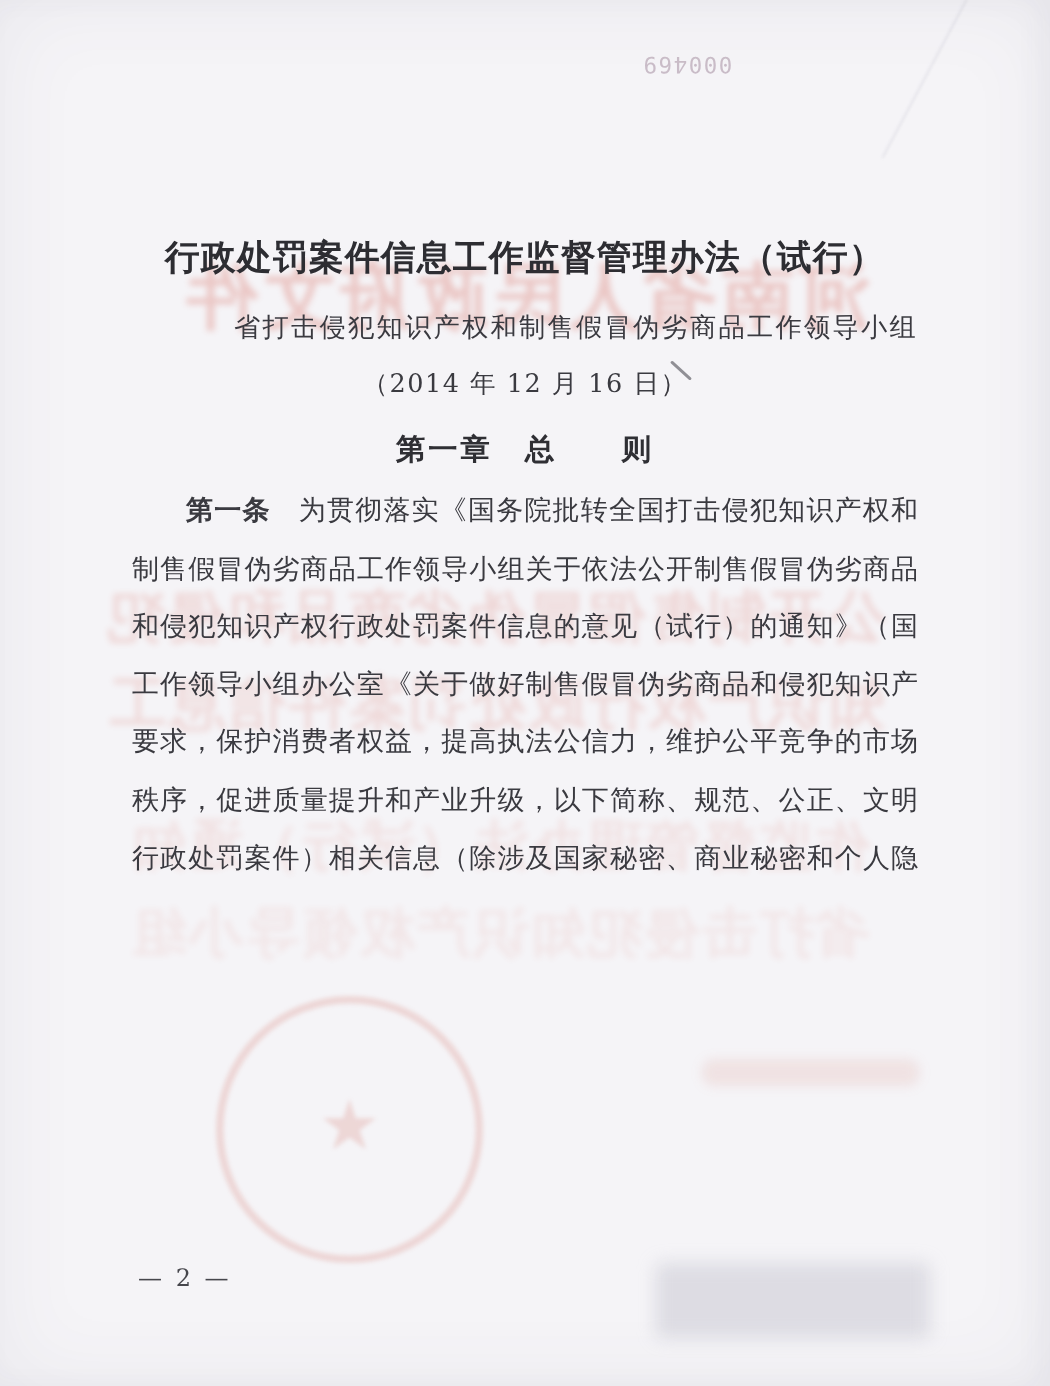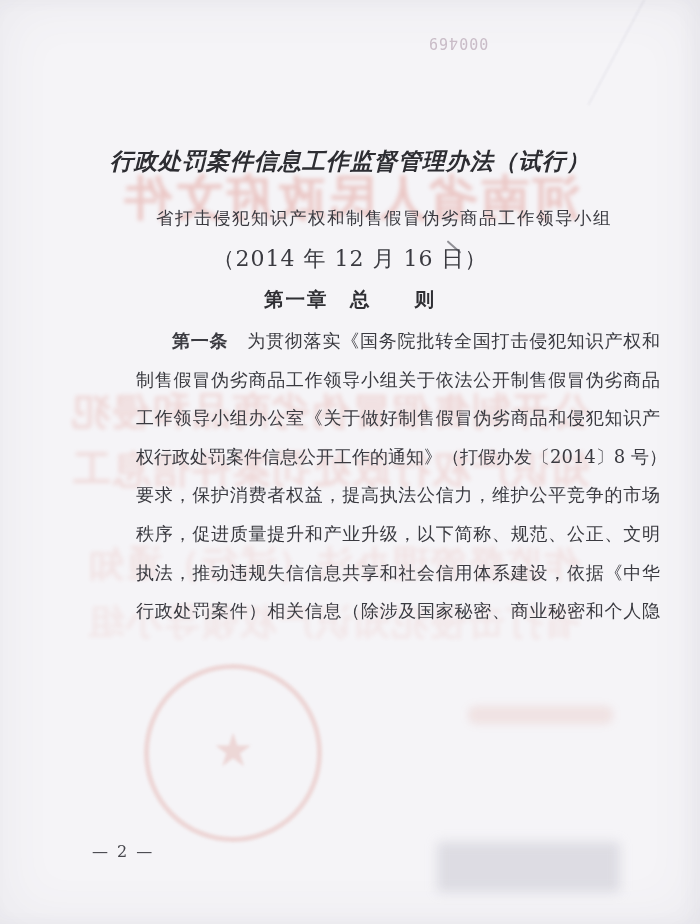--- a/index.html
+++ b/index.html
@@ -16,36 +16,36 @@
     overflow:hidden;
   }
   
   .title-line{
     position:absolute;left:88px;width:524px;
     color:#2d2d32;font-weight:bold;font-size:23px;
     text-align:justify;text-align-last:justify;
     white-space:nowrap;letter-spacing:1px;
   }
   .title-1{top:98px;}
-  .title-2{top:146px;left:110px;width:480px;font-style:italic;}
+  .title-2{top:156px;left:110px;width:480px;}
   .issuer{
     position:absolute;left:88px;top:206px;width:524px;
     text-align:right;font-size:17.5px;letter-spacing:1.5px;color:#3a3a40;
   }
   .docdate{
     position:absolute;left:88px;top:244px;width:524px;
-    text-align:center;font-size:22px;letter-spacing:1px;color:#3a3a40;
+    text-align:center;font-size:17px;letter-spacing:1px;color:#3a3a40;
   }
   .chapter{
     position:absolute;left:88px;top:286px;width:524px;
     text-align:center;font-size:19.5px;font-weight:bold;letter-spacing:2px;color:#2f2f34;
   }
   .body-block{
     position:absolute;left:88px;top:322px;width:524px;
-    font-size:18px;color:#3a3a40;margin-left:48px;
+    font-size:18px;color:#3a3a40;
   }
   .bl{
     width:524px;height:38.6px;line-height:38.6px;
     text-align:justify;text-align-last:justify;text-justify:inter-character;
     white-space:nowrap;overflow:visible;
   }
   .bl.first{text-indent:36px;}
   .bl.end{text-align-last:left;letter-spacing:1.6px;}
   .lead{font-weight:bold;}
   .page-number{
@@ -124,23 +124,22 @@
 
   <div class="issuer">省打击侵犯知识产权和制售假冒伪劣商品工作领导小组</div>
   <div class="docdate">（2014 年 12 月 16 日）</div>
   <div class="pen-mark"></div>
 
   <div class="chapter">第一章　总　　则</div>
 
   <div class="body-block">
     <div class="bl first"><b class="lead">第一条</b><span>　为贯彻落实《国务院批转全国打击侵犯知识产权和</span></div>
     <div class="bl">制售假冒伪劣商品工作领导小组关于依法公开制售假冒伪劣商品</div>
+    <div class="bl">和侵犯知识产权行政处罚案件信息的意见（试行）的通知》（国</div>
     <div class="bl">工作领导小组办公室《关于做好制售假冒伪劣商品和侵犯知识产</div>
-    <div class="bl">权行政处罚案件信息公开工作的通知》（打假办发〔2014〕8 号）</div>
     <div class="bl">要求，保护消费者权益，提高执法公信力，维护公平竞争的市场</div>
     <div class="bl">秩序，促进质量提升和产业升级，以下简称、规范、公正、文明</div>
-    <div class="bl">执法，推动违规失信信息共享和社会信用体系建设，依据《中华</div>
     <div class="bl">行政处罚案件）相关信息（除涉及国家秘密、商业秘密和个人隐</div>
   </div>
 
   <div class="page-number">— 2 —</div>
 
 </div>
 
 </body></html>

